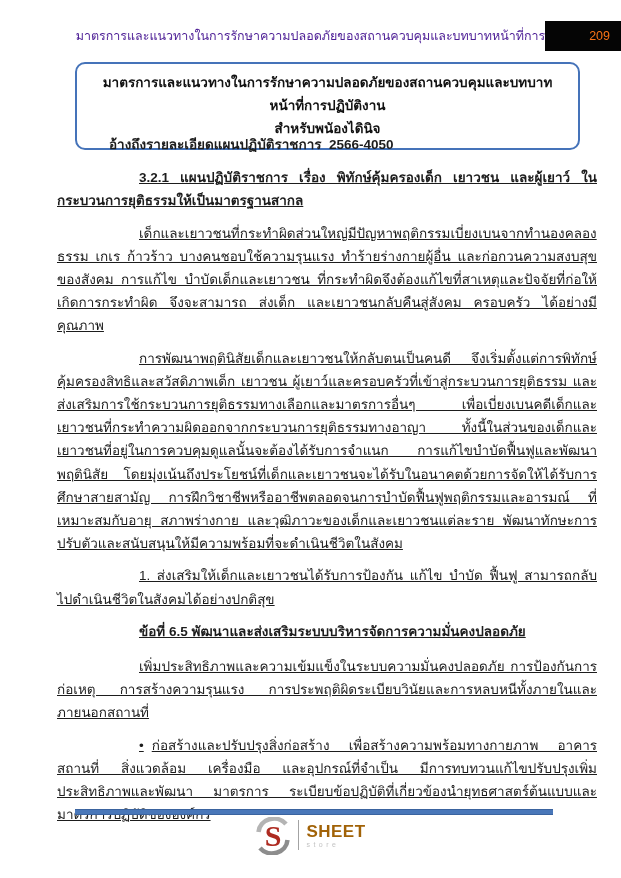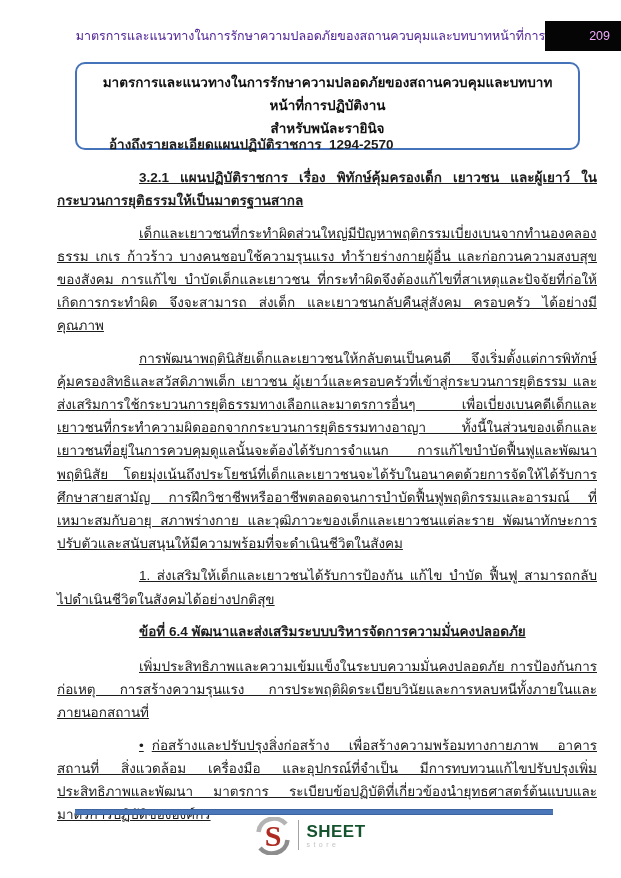--- a/index.html
+++ b/index.html
@@ -7,21 +7,21 @@
   .page {
     position:relative; width:621px; height:878px; background:#ffffff;
     font-family:"Liberation Sans", sans-serif; color:#1d1d1d; overflow:hidden;
   }
   .doc-header-text{
     position:absolute; top:26px; left:0; width:100%;
     text-align:center; font-size:12.5px; color:#4c1d95;
   }
   .page-number-badge{
     position:absolute; top:21px; right:0; width:76px; height:30px;
-    background:#050505; color:#f0abfc; font-size:12.5px;
+    background:#050505; color:#f97316; font-size:12.5px;
     display:flex; align-items:center; justify-content:flex-end;
     padding-right:11px;
   }
   .title-box{
     position:absolute; top:62px; left:75px; width:505px;
     border:2.5px solid #4573b9; border-radius:10px;
     padding:7px 16px 8px; text-align:center;
     font-weight:bold; font-size:13.5px; line-height:23px; color:#111;
   }
   .content{
@@ -39,50 +39,50 @@
     position:absolute; left:75px; top:809px; width:478px; height:6px;
     background:#4977b9; border-top:1px solid #3a639f; border-bottom:1px solid #3a639f;
   }
   .footer-logo{
     position:absolute; top:817px; left:0; width:100%;
     display:flex; justify-content:center; align-items:flex-start; gap:7px;
   }
   .logo-mark{ width:36px; height:38px; }
   .logo-divider{ width:1px; height:30px; background:#a3a3a3; margin-top:3px; }
   .logo-text{ display:flex; flex-direction:column; padding-top:6px; }
-  .logo-name{ font-size:17px; font-weight:bold; color:#14532d; letter-spacing:0.5px; line-height:17px; }
+  .logo-name{ font-size:17px; font-weight:bold; color:#a16207; letter-spacing:0.5px; line-height:17px; }
   .logo-sub{ font-size:7px; color:#c3c3c3; letter-spacing:3.5px; line-height:8px; margin-top:1px; }
 </style>
 </head>
 <body>
 
 <div class="page">
 
   <div class="doc-header-text">มาตรการและแนวทางในการรักษาความปลอดภัยของสถานควบคุมและบทบาทหน้าที่การ</div>
   <div class="page-number-badge">209</div>
 
   <div class="title-box">
     <div>มาตรการและแนวทางในการรักษาความปลอดภัยของสถานควบคุมและบทบาทหน้าที่การปฏิบัติงาน</div>
-    <div>สำหรับพนัละรายินิจ</div>
+    <div>สำหรับพนัองไดินิจ</div>
   </div>
 
   <div class="content">
-    <div class="block ref-line bold">อ้างถึงรายละเอียดแผนปฏิบัติราชการ  1294-2570</div>
+    <div class="block ref-line bold">อ้างถึงรายละเอียดแผนปฏิบัติราชการ  2566-4050</div>
 
     <div class="block indent bold">3.2.1 แผนปฏิบัติราชการ เรื่อง พิทักษ์คุ้มครองเด็ก เยาวชน และผู้เยาว์ ในกระบวนการยุติธรรมให้เป็นมาตรฐานสากล</div>
 
     <div class="block indent">เด็กและเยาวชนที่กระทำผิดส่วนใหญ่มีปัญหาพฤติกรรมเบี่ยงเบนจากทำนองคลองธรรม เกเร ก้าวร้าว บางคนชอบใช้ความรุนแรง ทำร้ายร่างกายผู้อื่น และก่อกวนความสงบสุขของสังคม การแก้ไข บำบัดเด็กและเยาวชน ที่กระทำผิดจึงต้องแก้ไขที่สาเหตุและปัจจัยที่ก่อให้เกิดการกระทำผิด จึงจะสามารถ ส่งเด็ก และเยาวชนกลับคืนสู่สังคม ครอบครัว ได้อย่างมีคุณภาพ</div>
 
     <div class="block indent">การพัฒนาพฤตินิสัยเด็กและเยาวชนให้กลับตนเป็นคนดี จึงเริ่มตั้งแต่การพิทักษ์คุ้มครองสิทธิและสวัสดิภาพเด็ก เยาวชน ผู้เยาว์และครอบครัวที่เข้าสู่กระบวนการยุติธรรม และส่งเสริมการใช้กระบวนการยุติธรรมทางเลือกและมาตรการอื่นๆ เพื่อเบี่ยงเบนคดีเด็กและเยาวชนที่กระทำความผิดออกจากกระบวนการยุติธรรมทางอาญา ทั้งนี้ในส่วนของเด็กและเยาวชนที่อยู่ในการควบคุมดูแลนั้นจะต้องได้รับการจำแนก การแก้ไขบำบัดฟื้นฟูและพัฒนาพฤตินิสัย โดยมุ่งเน้นถึงประโยชน์ที่เด็กและเยาวชนจะได้รับในอนาคตด้วยการจัดให้ได้รับการศึกษาสายสามัญ การฝึกวิชาชีพหรืออาชีพตลอดจนการบำบัดฟื้นฟูพฤติกรรมและอารมณ์ ที่เหมาะสมกับอายุ สภาพร่างกาย และวุฒิภาวะของเด็กและเยาวชนแต่ละราย พัฒนาทักษะการปรับตัวและสนับสนุนให้มีความพร้อมที่จะดำเนินชีวิตในสังคม</div>
 
 
     <div class="block indent">1. ส่งเสริมให้เด็กและเยาวชนได้รับการป้องกัน แก้ไข บำบัด ฟื้นฟู สามารถกลับไปดำเนินชีวิตในสังคมได้อย่างปกติสุข</div>
 
 
-    <div class="block indent bold gap-mid">ข้อที่ 6.4 พัฒนาและส่งเสริมระบบบริหารจัดการความมั่นคงปลอดภัย</div>
+    <div class="block indent bold gap-mid">ข้อที่ 6.5 พัฒนาและส่งเสริมระบบบริหารจัดการความมั่นคงปลอดภัย</div>
 
     <div class="block indent">เพิ่มประสิทธิภาพและความเข้มแข็งในระบบความมั่นคงปลอดภัย การป้องกันการก่อเหตุ การสร้างความรุนแรง การประพฤติผิดระเบียบวินัยและการหลบหนีทั้งภายในและภายนอกสถานที่</div>
 
     <div class="block indent">
       <span class="bullet-marker">•</span><span>ก่อสร้างและปรับปรุงสิ่งก่อสร้าง เพื่อสร้างความพร้อมทางกายภาพ อาคารสถานที่ สิ่งแวดล้อม เครื่องมือ และอุปกรณ์ที่จำเป็น มีการทบทวนแก้ไขปรับปรุงเพิ่มประสิทธิภาพและพัฒนา มาตรการ ระเบียบข้อปฏิบัติที่เกี่ยวข้องนำยุทธศาสตร์ต้นแบบและมาตรการปฏิบัติขององค์กร</span>
     </div>
   </div>
 
   <div class="footer-rule"></div>
 

